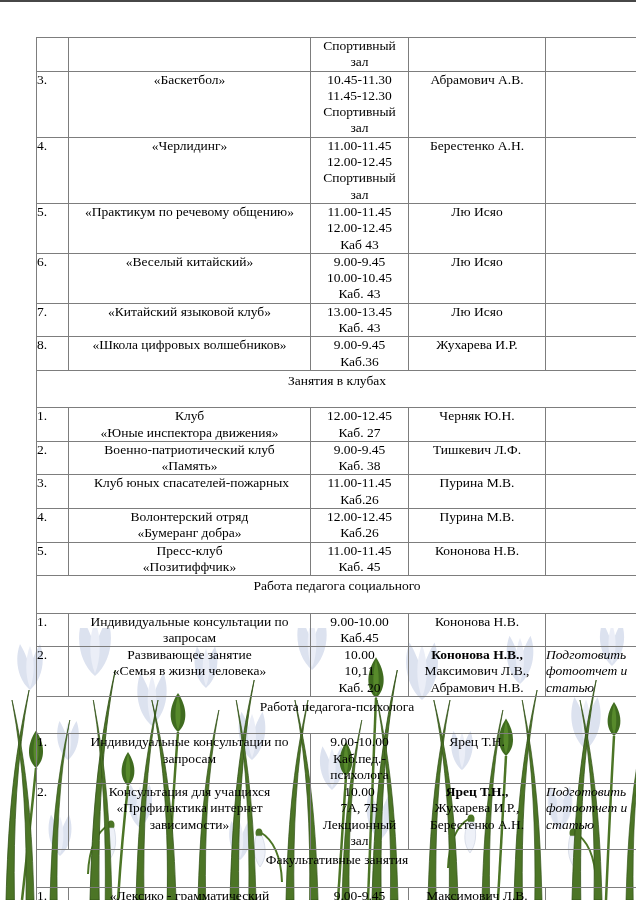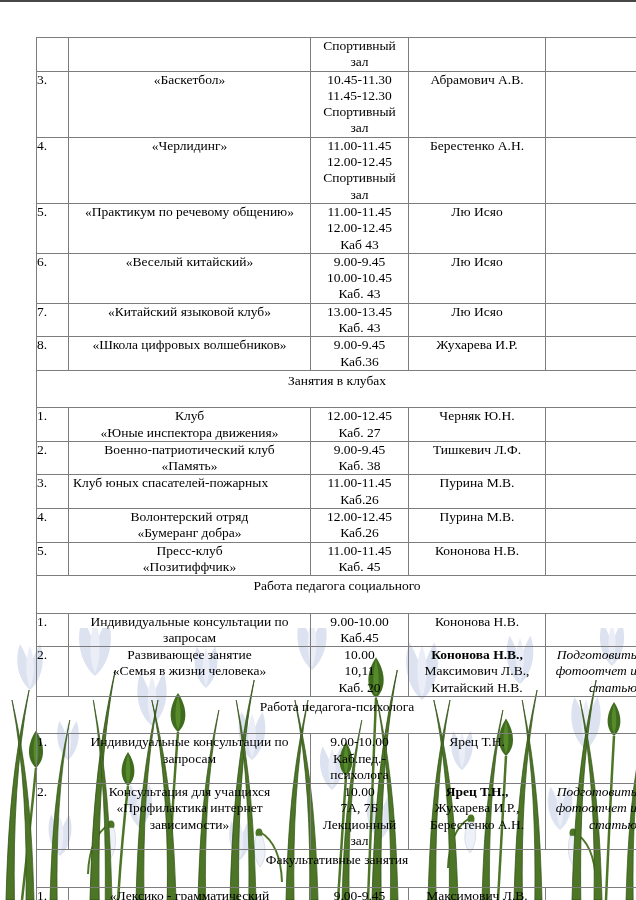--- a/index.html
+++ b/index.html
@@ -15,24 +15,24 @@
   table.sched{border-collapse:collapse;width:601px;table-layout:fixed;}
   table.sched td{
     border:1px solid #7d7d7d;
     vertical-align:top;
     font-size:13.5px;line-height:16.3px;
     padding:0;background:transparent;
     overflow:hidden;
   }
   td.c-num{text-align:left;padding-left:4px;}
   td.c-name{text-align:center;}
-  td.c-name.al{text-align:left;padding-left:4px;}
+  td.c-name.al{text-align:center;padding-left:4px;}
   td.c-time{text-align:center;}
   td.c-teacher{text-align:center;padding-left:6px;}
-  td.c-notes{text-align:right;font-style:italic;font-size:10.5px;line-height:12.8px;padding-top:3px;}
+  td.c-notes{text-align:left;font-style:italic;font-size:10.5px;line-height:12.8px;padding-top:3px;}
   tr.section-row td{text-align:center;padding:2px 0 18px 0;}
   .b{font-weight:bold;}
 </style>
 </head>
 <body>
 
 <div class="top-rule"></div>
 
 <svg class="flowers" width="636" height="272" viewBox="0 0 636 272" xmlns="http://www.w3.org/2000/svg" aria-hidden="true">
   <defs>
@@ -360,21 +360,21 @@
             <div>«Семья в жизни человека»</div>
           </td>
           <td class="c-time">
             <div>10.00</div>
             <div>10,11</div>
             <div>Каб. 20</div>
           </td>
           <td class="c-teacher">
             <div class="b">Кононова Н.В.,</div>
             <div>Максимович Л.В.,</div>
-            <div>Китайский  Н.В.</div>
+            <div>Абрамович  Н.В.</div>
           </td>
           <td class="c-notes">
             <div>Подготовить</div>
             <div>фотоотчет и</div>
             <div>статью</div>
           </td>
         </tr>
         <tr class="section-row">
           <td colspan="5">Работа педагога-психолога</td>
         </tr>

